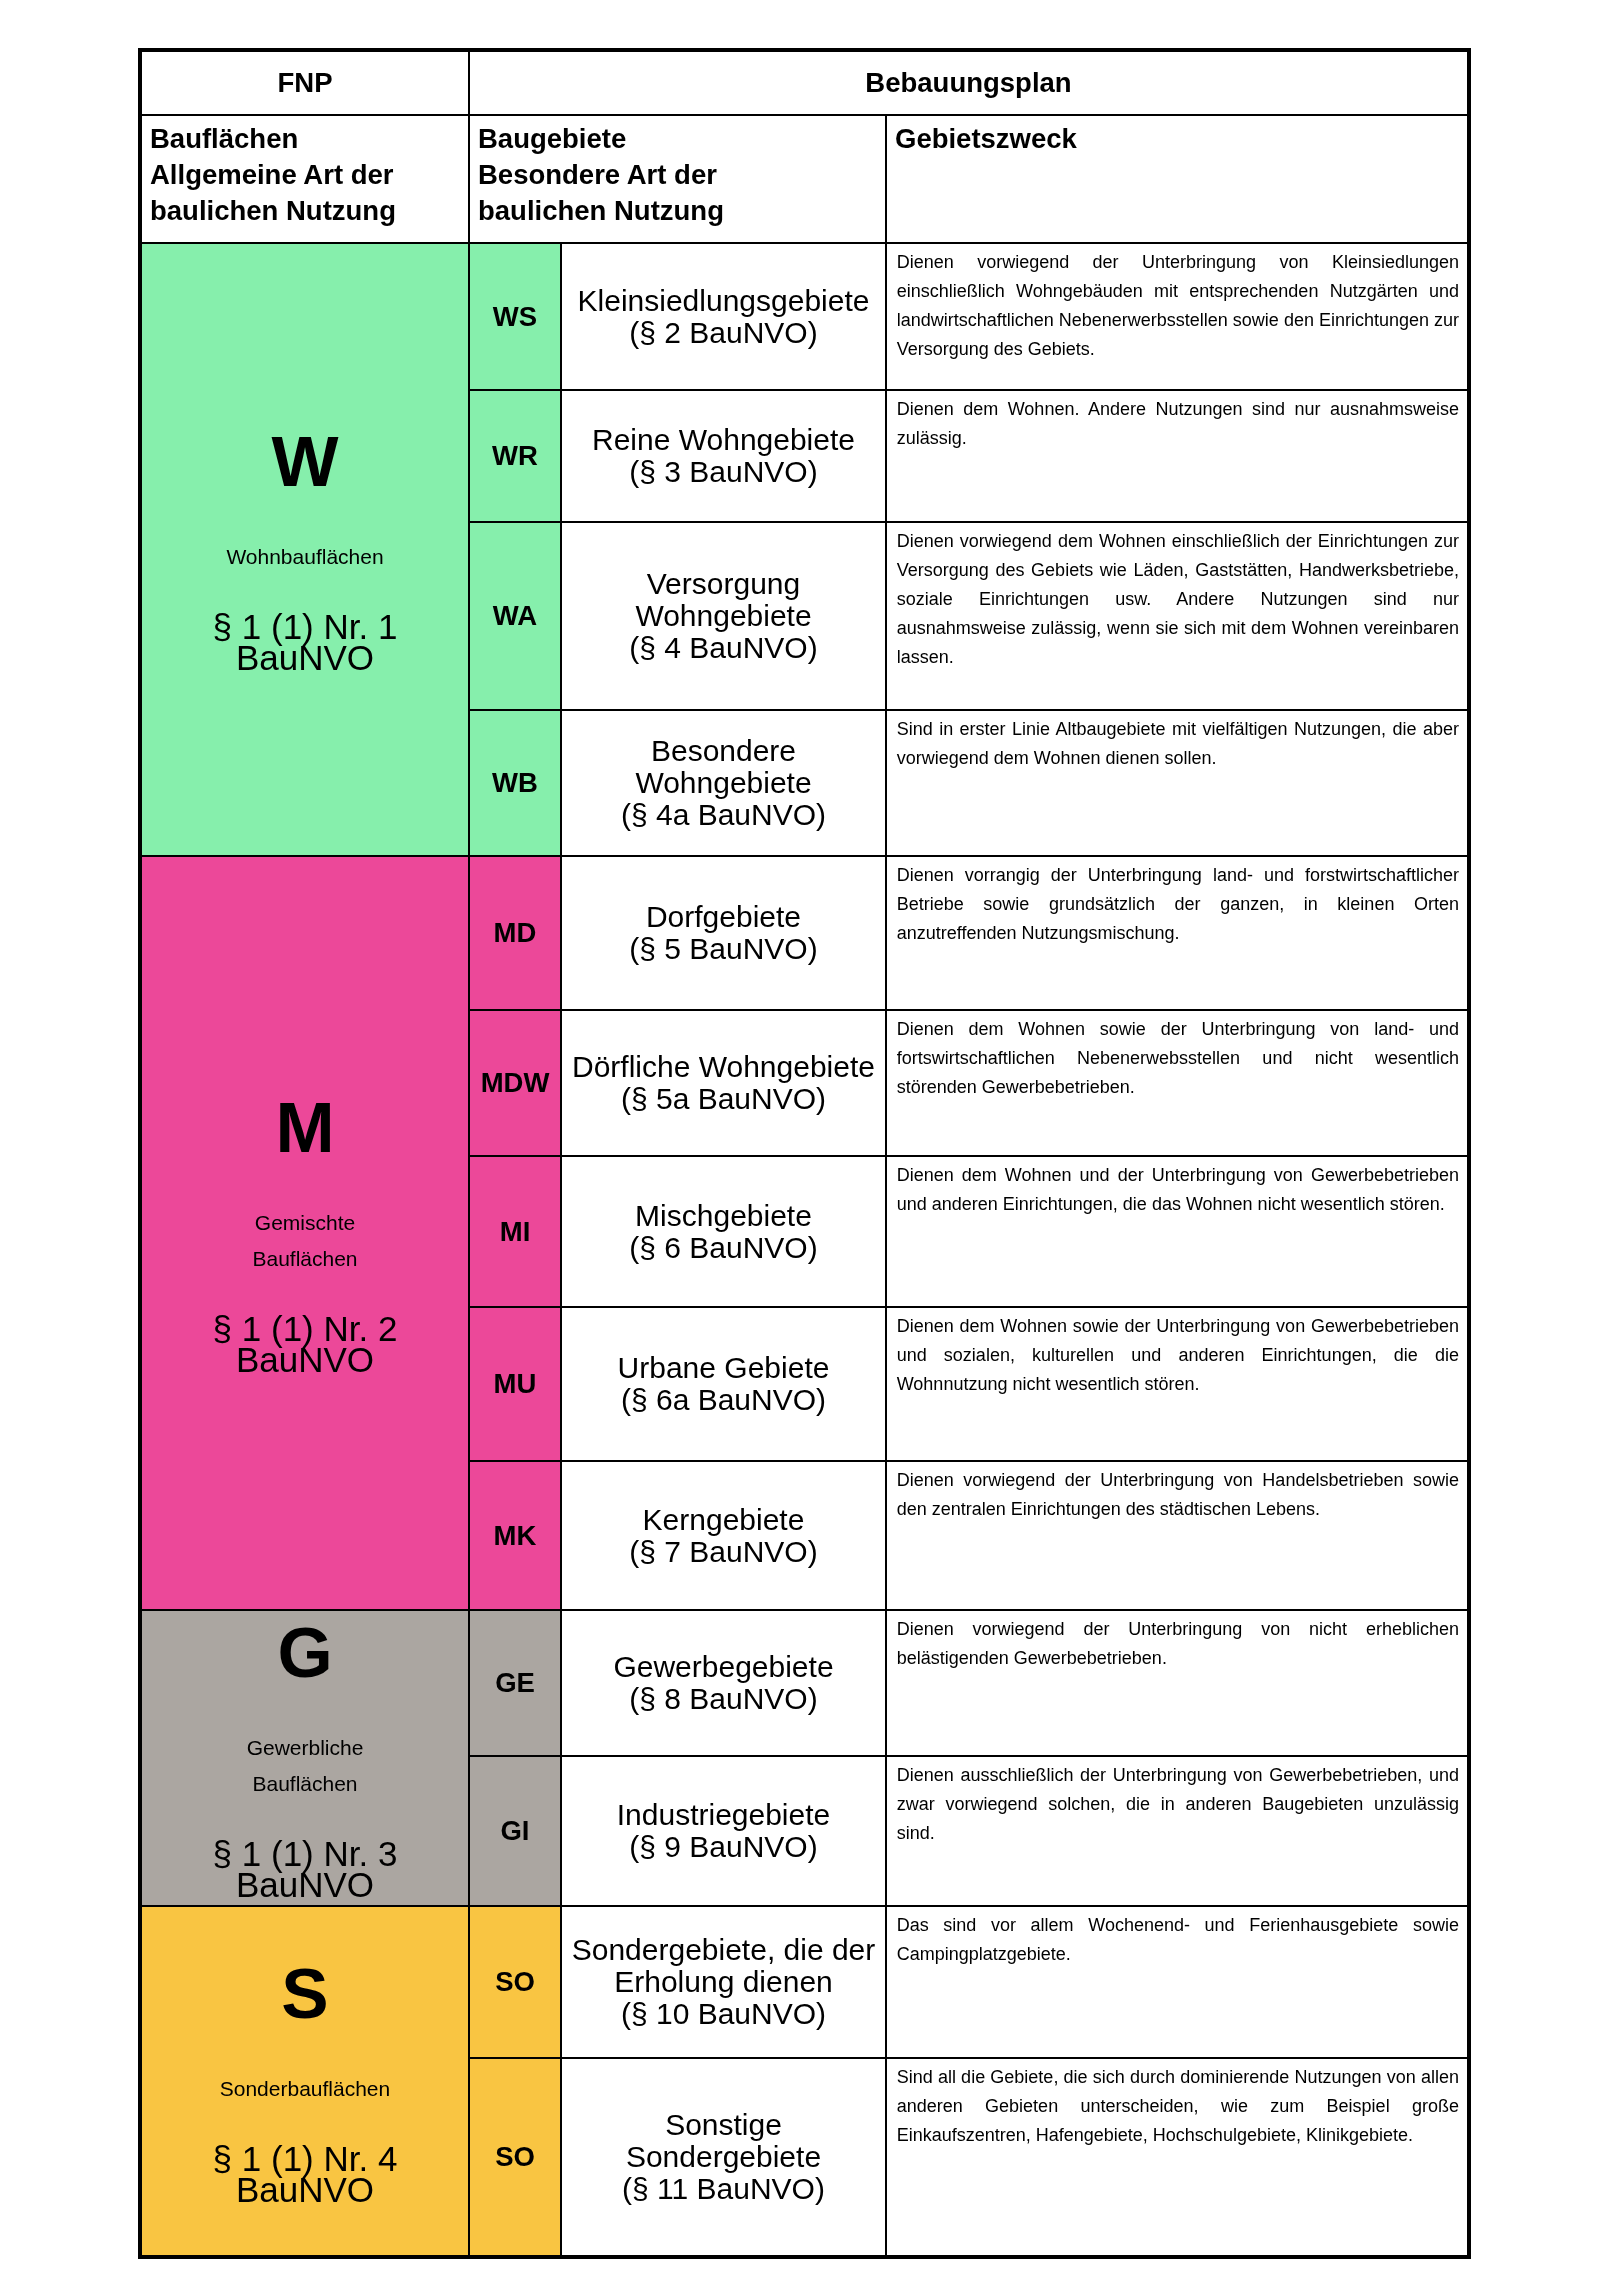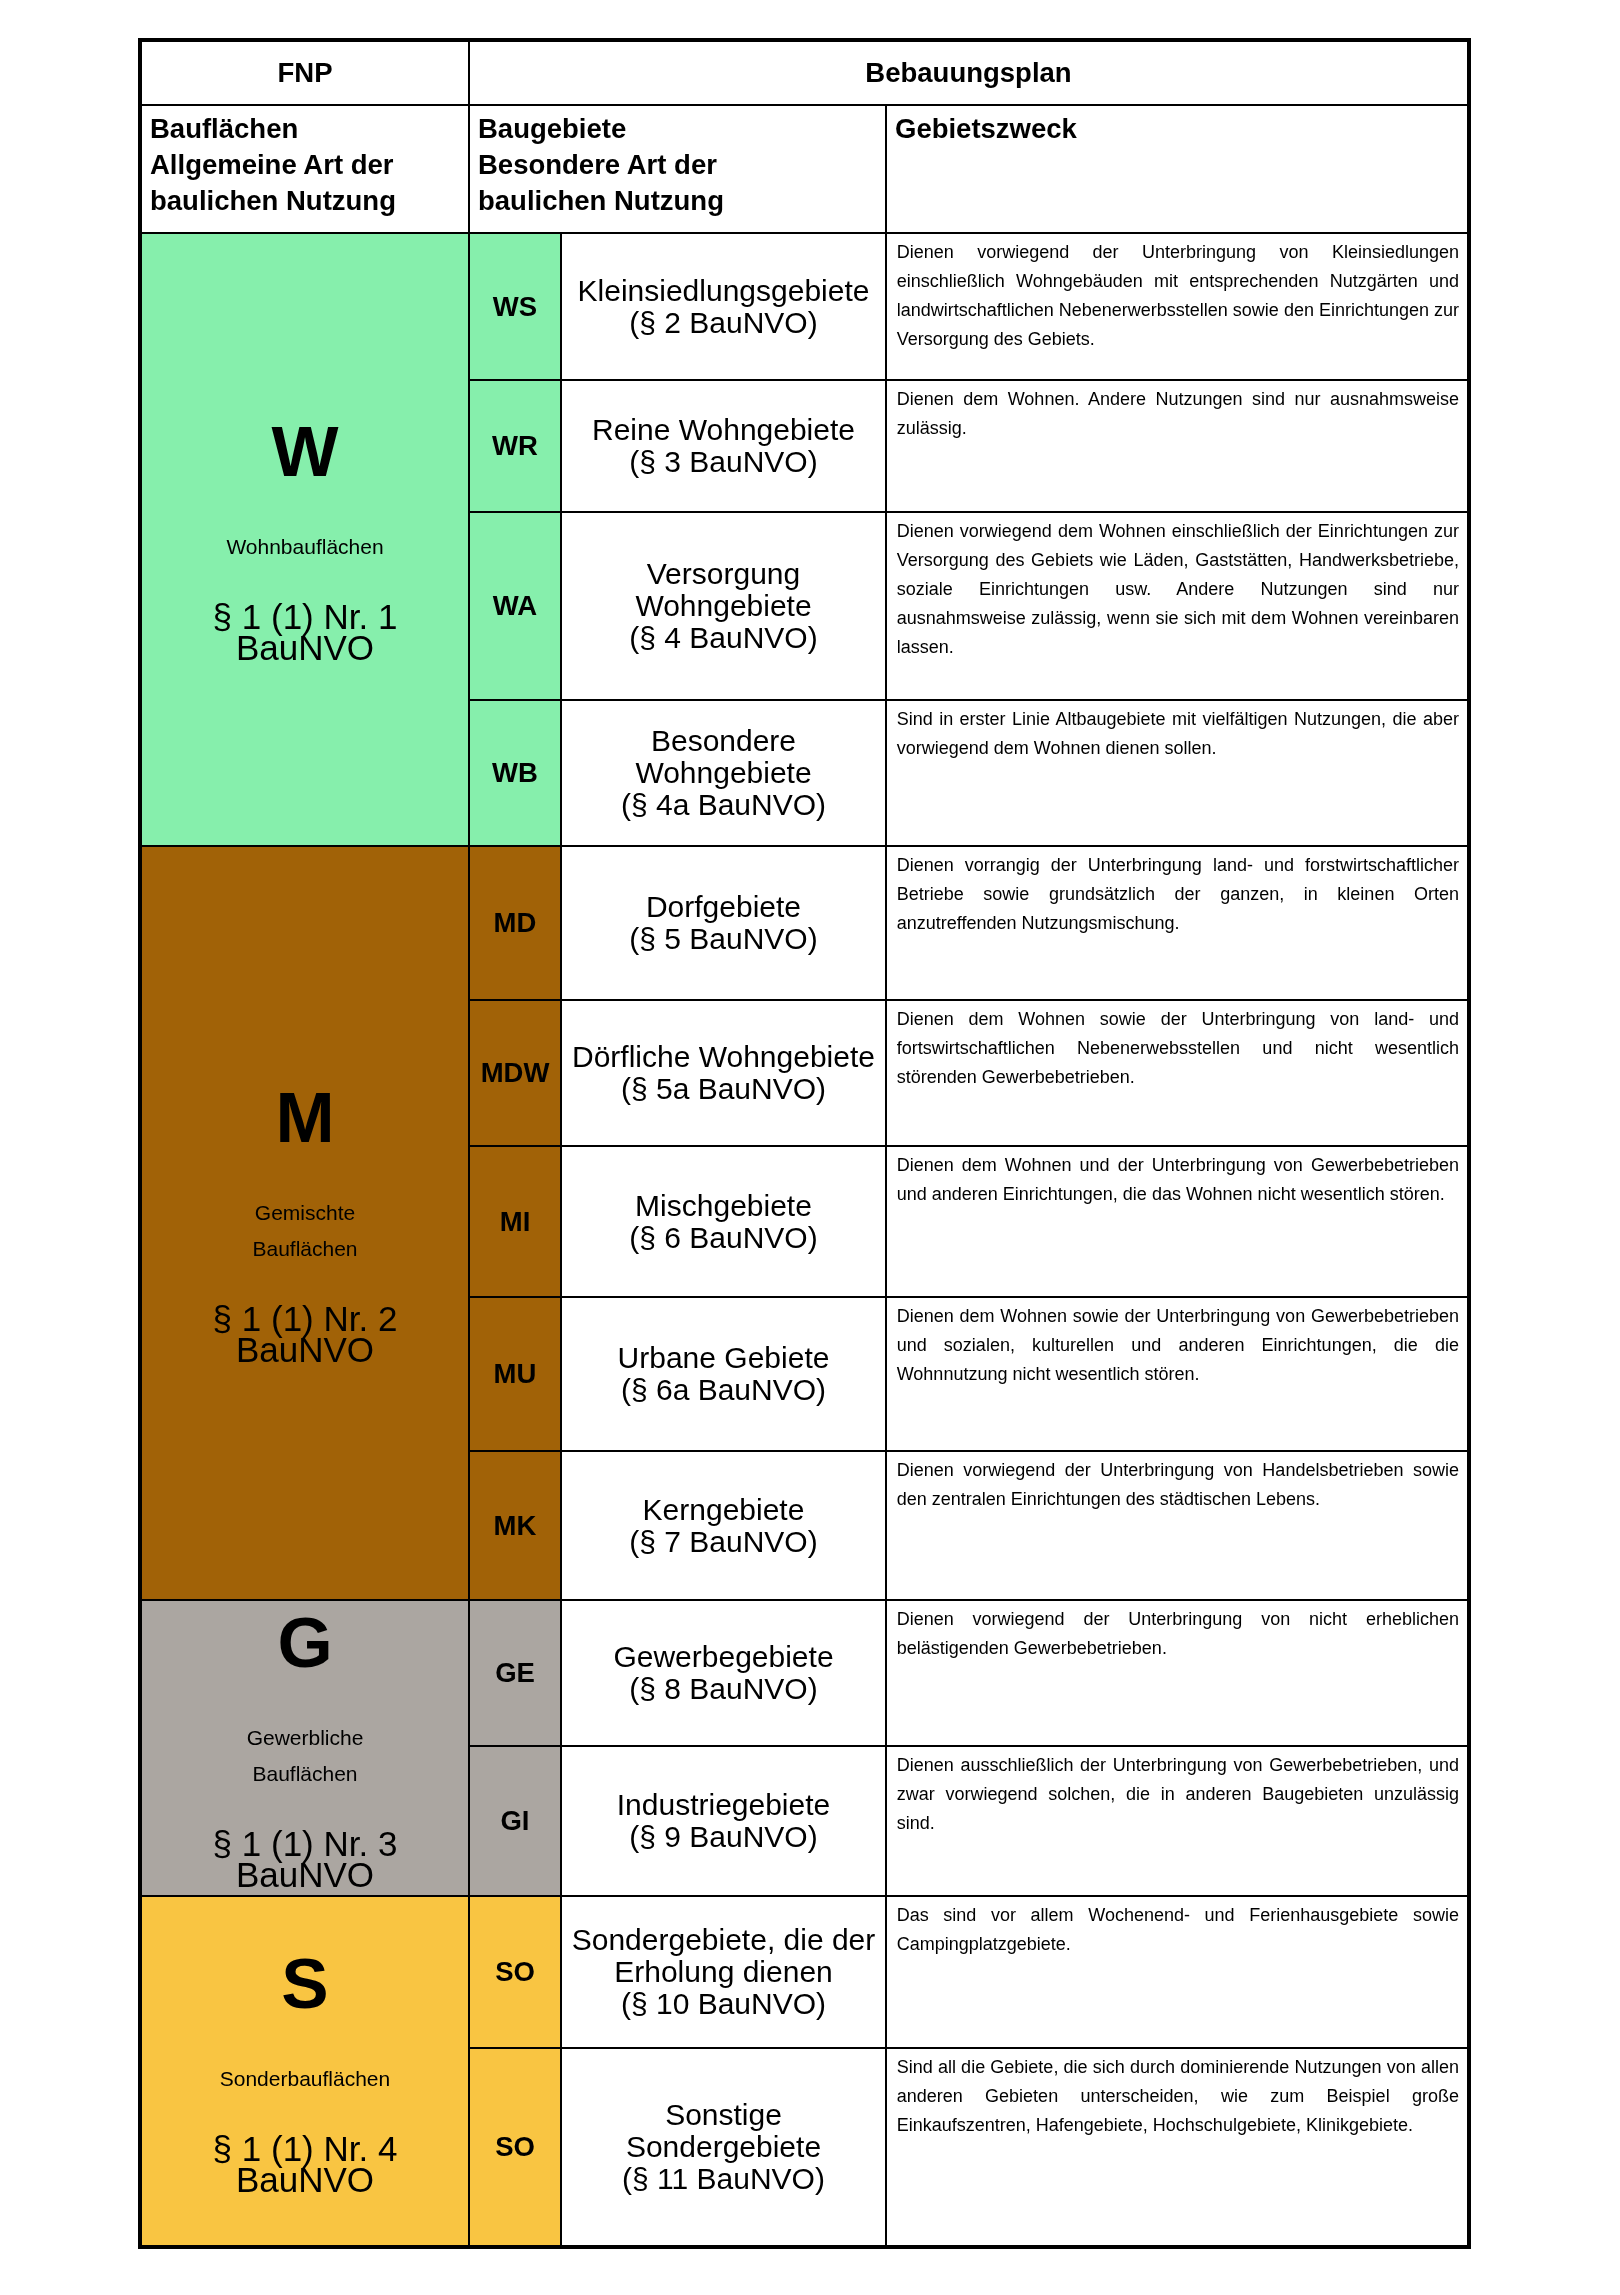--- a/index.html
+++ b/index.html
@@ -1,34 +1,34 @@
 <!DOCTYPE html>
 <html style="font-size:13px"><head>
 <meta charset="utf-8">
 <style>
   html,body{margin:0;padding:0;background:#ffffff;}
   body{width:1621px;height:2295px;position:relative;font-family:"Liberation Sans",sans-serif;color:#000;}
   table.tbl{
-    position:absolute;left:138px;top:38px;width:1329px;
+    position:absolute;left:138px;top:48px;width:1329px;
     border-collapse:collapse;table-layout:fixed;
     border:4px solid #000;
   }
   td{border:2.4px solid #000;overflow:hidden;}
   .hdr{font-weight:bold;}
   .c{text-align:center;vertical-align:middle;font-size:27.5px;}
   .sub{vertical-align:top;text-align:left;font-size:27.5px;line-height:36px;padding:4.9px 8px;white-space:pre-line;}
   .grp{text-align:center;vertical-align:middle;padding:0 6.5px;}
   .gletter{font-size:71px;line-height:1;font-weight:bold;}
   .gname{margin-top:42px;font-size:21px;line-height:36px;white-space:pre-line;}
   .glaw{margin-top:36px;font-size:35px;line-height:31px;}
   .code{text-align:center;vertical-align:middle;font-weight:bold;font-size:27.5px;padding:0;}
   .bname{text-align:center;vertical-align:middle;font-size:30px;line-height:32px;padding:3.2px 6.5px;}
   .zweck{vertical-align:top;text-align:justify;font-size:18px;line-height:29px;padding:4px 8px 4px 9.7px;}
   .bg-w{background:#86efac;}
-  .bg-m{background:#a16207;margin-top:12px;}
+  .bg-m{background:#ec4899;margin-top:12px;}
   .bg-g{background:#ABA6A1;}
   .bg-s{background:#F9C542;}
 </style>
 </head>
 <body>
 
 <table class="tbl">
   <colgroup>
     <col style="width:329px">
       <col style="width:92px">

